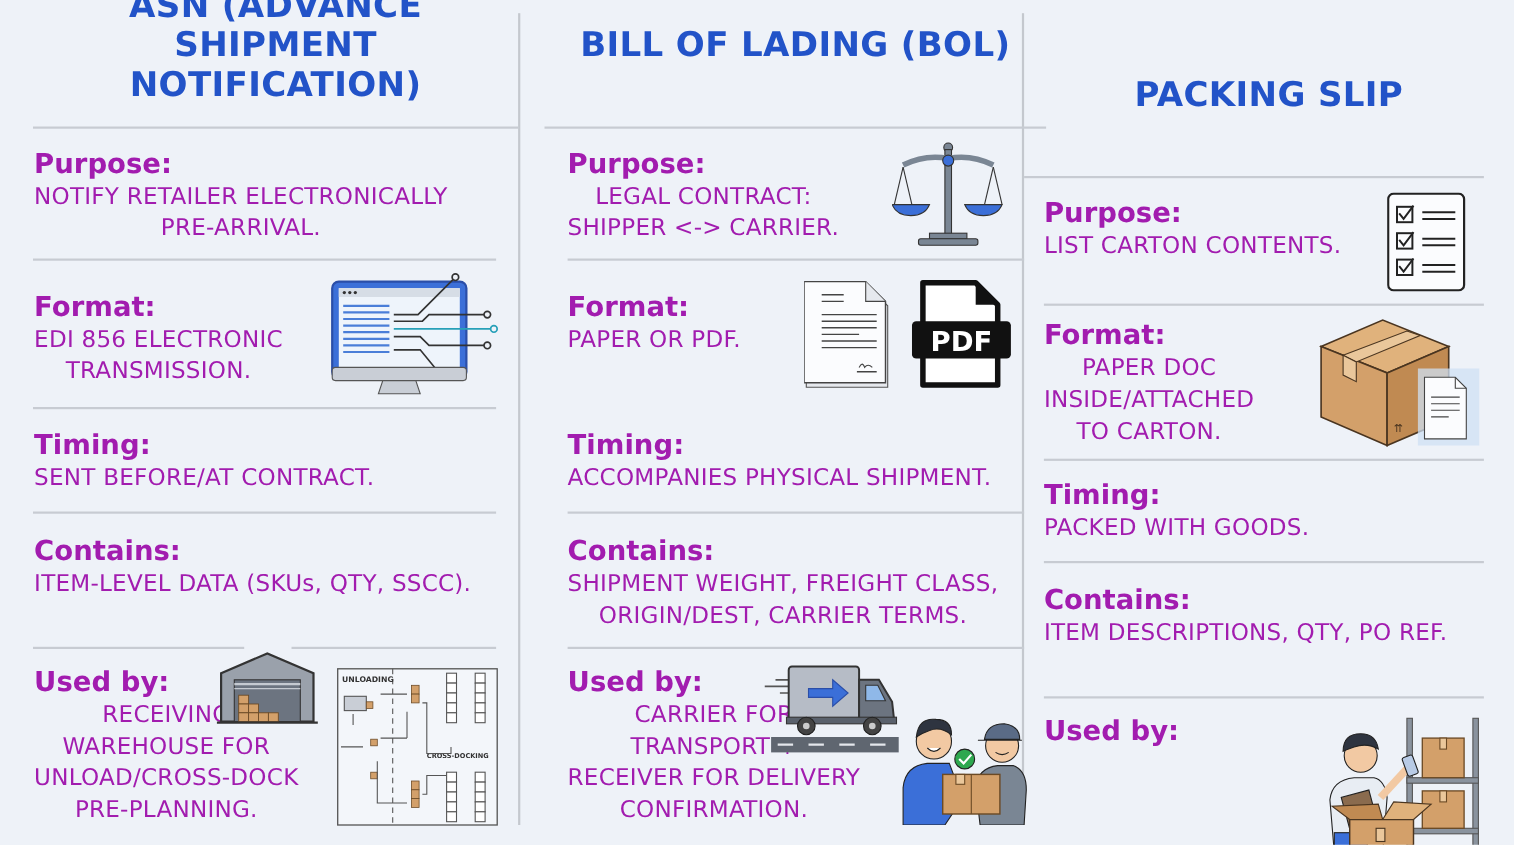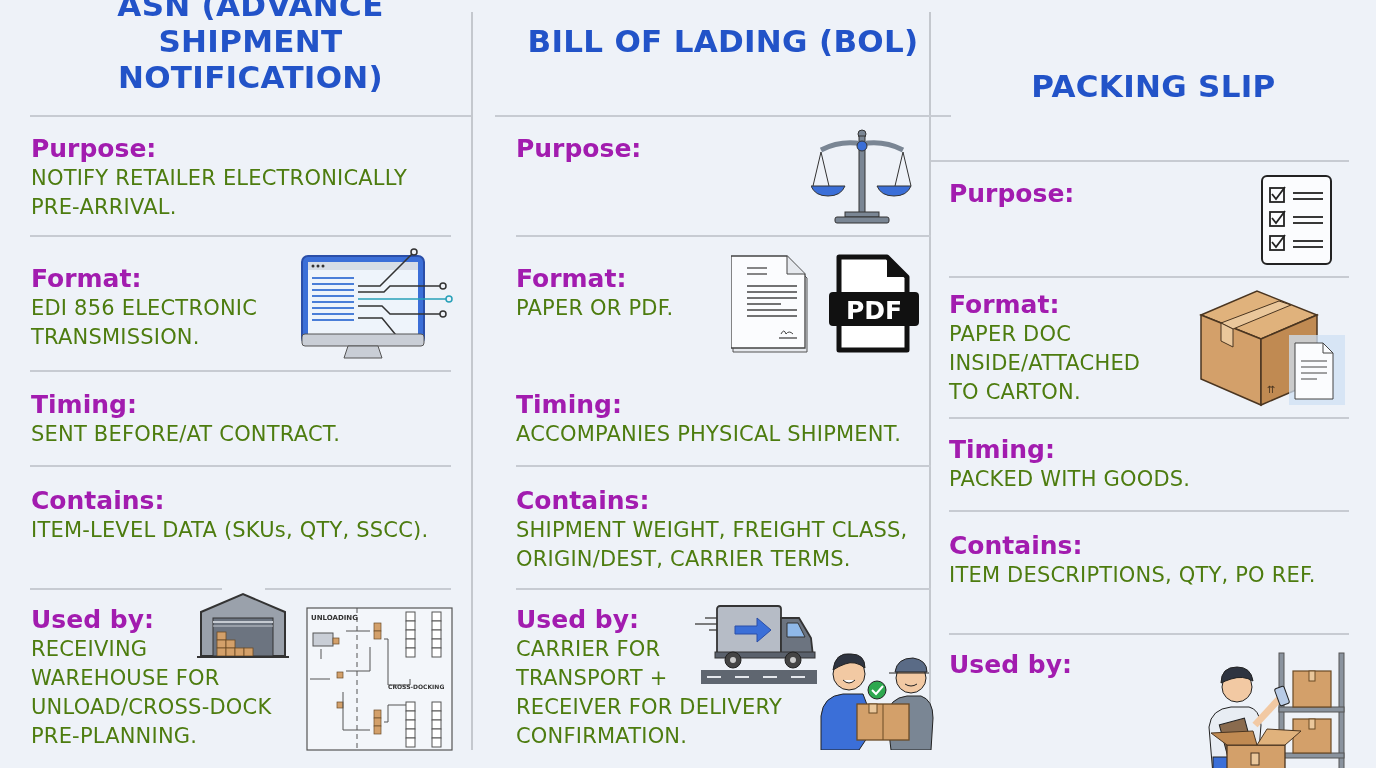--- a/index.html
+++ b/index.html
@@ -29,22 +29,23 @@
     }
     .title.t1 { padding-left: 30px; }
     .hr {
       position: absolute; height: 2px; background: #c7cbd2;
     }
     .section { position: absolute; }
     .label {
       font-weight: bold; font-size: 25px; line-height: 30px; color: #a21caf;
     }
     .value {
-      font-size: 21px; line-height: 29px; color: #4d7c0f; letter-spacing: 0.2px;
+      font-size: 21px; line-height: 29px; color: #a21caf; letter-spacing: 0.2px;
       white-space: pre-line;
+      text-align: center;
     }
     .illus { position: absolute; }
   </style>
 </head>
 <body>
 
 <div class="col-divider d1"></div>
 <div class="col-divider d2"></div>
 
 <div class="col c1">
@@ -187,20 +188,22 @@
     </g>
   </svg>
 </div>
 
 <div class="col c2">
   <div class="title">BILL OF LADING (BOL)</div>
   <div class="hr" style="left:0; right:0; top:115px;"></div>
 
   <div class="section" style="left:21px; top:134px;">
     <div class="label">Purpose:</div>
+    <div class="value">LEGAL CONTRACT:
+SHIPPER &lt;-&gt; CARRIER.</div>
   </div>
   <svg class="illus" style="left:316px; top:128px;" width="102" height="96" viewBox="0 0 102 96">
     <circle cx="51" cy="6" r="4" fill="#7a8694" stroke="#333"></circle>
     <rect x="48" y="8" width="6" height="78" fill="#7a8694" stroke="#333"></rect>
     <path d="M10 22 Q30 12 51 16 Q72 12 92 22" fill="none" stroke="#7a8694" stroke-width="5"></path>
     <circle cx="51" cy="18" r="5" fill="#3b6fd8" stroke="#333"></circle>
     <g stroke="#333" fill="none">
         <path d="M10 24 L2 58"></path>
         <path d="M10 24 L18 58"></path>
         <path d="M92 24 L84 58"></path>
@@ -301,20 +304,21 @@
     <rect x="50" y="58" width="8" height="9" fill="#eac79b" stroke="#6b4a25"></rect>
   </svg>
 </div>
 
 <div class="col c3">
   <div class="title">PACKING SLIP</div>
   <div class="hr" style="left:0; width:418px; top:115px;"></div>
 
   <div class="section" style="left:18px; top:134px;">
     <div class="label">Purpose:</div>
+    <div class="value">LIST CARTON CONTENTS.</div>
   </div>
   <svg class="illus" style="left:330px; top:130px;" width="72" height="90" viewBox="0 0 72 90">
     <rect x="1" y="1" width="69" height="88" rx="5" fill="#fbfcfe" stroke="#222" stroke-width="2"></rect>
     <g fill="none" stroke="#222" stroke-width="1.8">
       <rect x="9" y="13" width="14" height="14"></rect>
         <path d="M11 19 L15 24 L24 12"></path>
       <rect x="9" y="37" width="14" height="14"></rect>
         <path d="M11 43 L15 48 L24 36"></path>
       <rect x="9" y="61" width="14" height="14"></rect>
         <path d="M11 67 L15 72 L24 60"></path>

